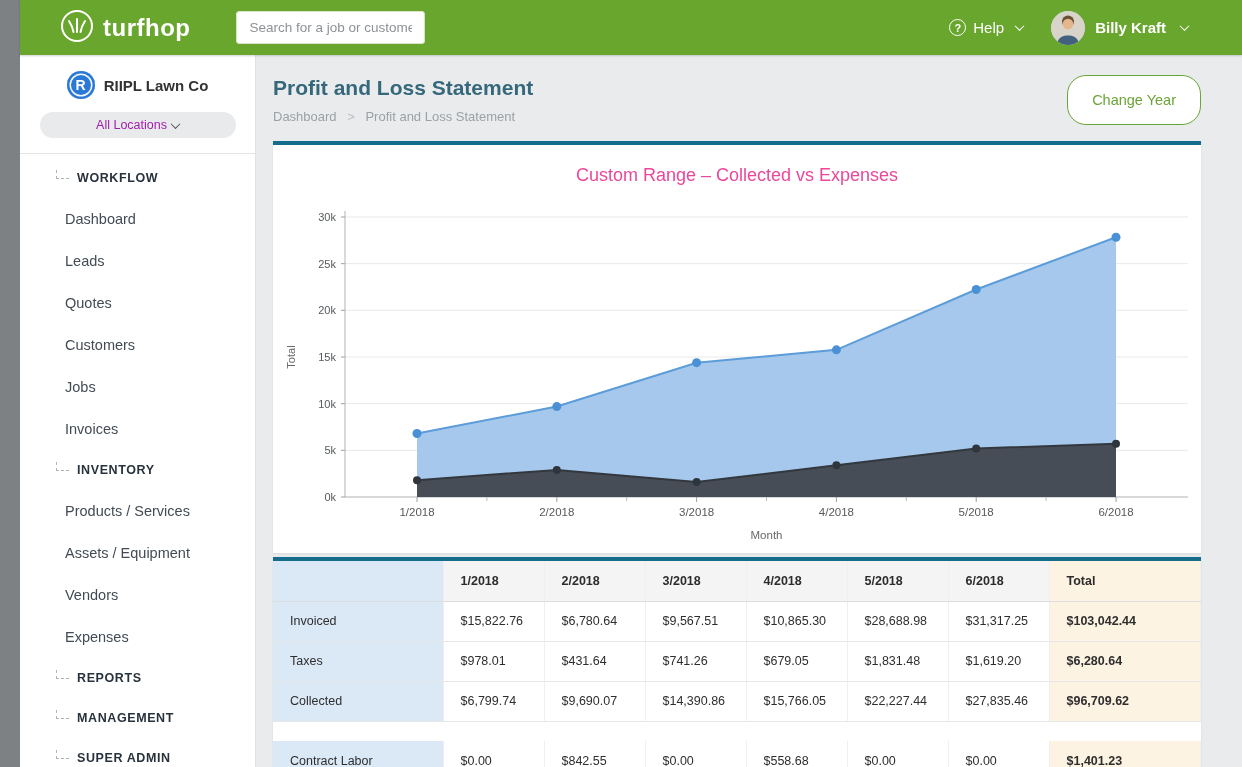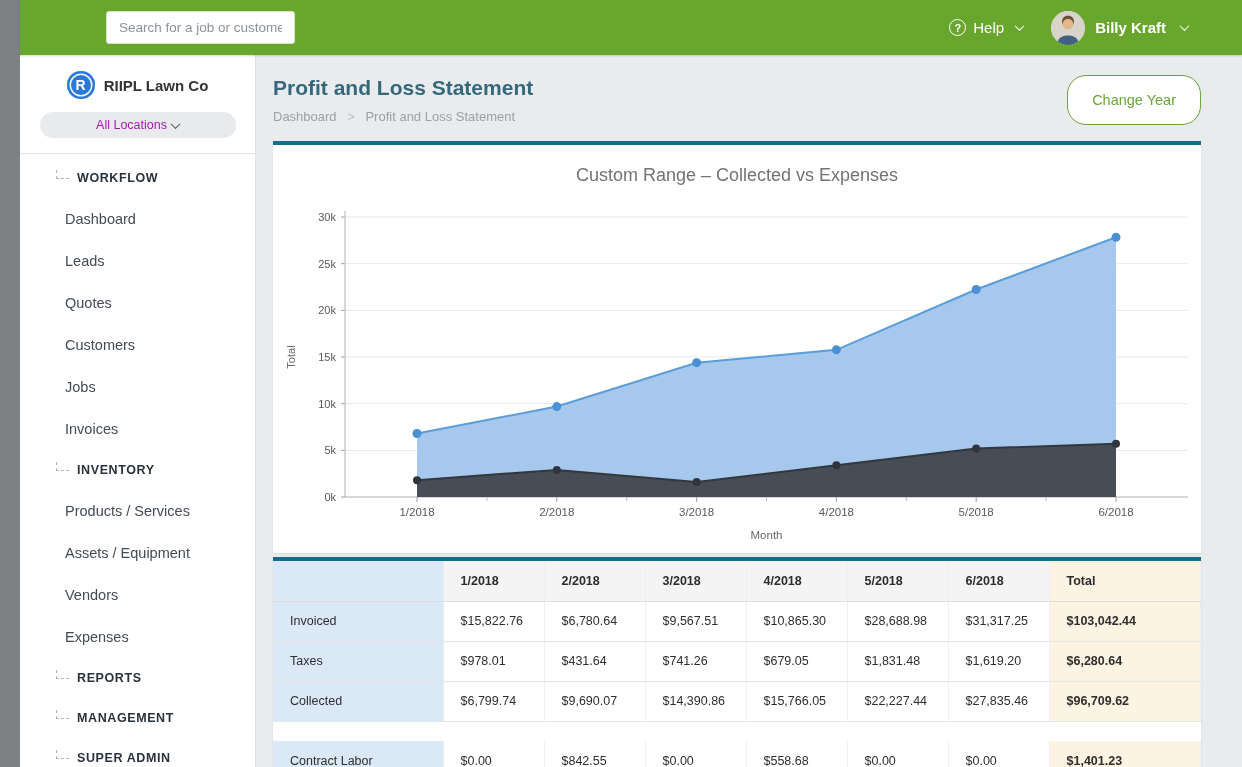--- a/index.html
+++ b/index.html
@@ -41,21 +41,21 @@
   .page-head { display:flex; justify-content:space-between; }
   .page-title { font-size:21px; font-weight:700; color:#35687b; line-height:26px; }
   .breadcrumb { margin-top:8px; font-size:13px; color:#9aa1a7; line-height:16px; }
   .breadcrumb .sep { padding:0 7px; color:#b9bec3; }
   .breadcrumb .link { cursor:pointer; }
   .change-year { background:#fff; border:1.5px solid #6ba437; color:#6ba437; border-radius:19px; padding:9px 24px; font-size:14.5px; font-family:inherit; cursor:pointer; }
 
   
   .card { background:#fff; border-top:4px solid #146d8b; box-shadow:0 1px 2px rgba(0,0,0,.08); }
   .chart-card { margin-top:16px; padding:12px 10px 4px; }
-  .chart-title { text-align:center; font-size:18px; font-weight:500; color:#737373; line-height:24px; margin:6px 0 10px; }
+  .chart-title { text-align:center; font-size:18px; font-weight:500; color:#ec4899; line-height:24px; margin:6px 0 10px; }
   #chart-svg { display:block; width:908px; height:352px; font-family:"Liberation Sans", sans-serif; }
 
   
   .table-card { margin-top:4px; }
   table { width:100%; border-collapse:collapse; table-layout:fixed; font-size:12.5px; color:#2e2e2e; }
   col.c-lbl { width:170px; } col.c-m { width:101px; }
   th, td { height:40px; padding:0 6px 0 17px; text-align:left; border-bottom:1px solid #e5e6e8; border-right:1px solid #efeff1; white-space:nowrap; overflow:hidden; }
   thead th { background:#f4f4f5; font-weight:700; color:#2c2c2c; border-bottom:1px solid #dddde0; }
   .lbl { background:#dbe8f6; }
   thead th.lbl { background:#dbe8f6; }
@@ -63,20 +63,29 @@
   tr.spacer td { height:20px; background:#fff; border:none; }
 </style>
 </head>
 <body>
 
 <div class="left-strip"></div>
 
 <div class="app">
 
   <header class="topbar">
+    <div class="brand">
+      <span>
+        <svg width="34" height="34" viewBox="0 0 34 34">
+          <circle cx="17" cy="17" r="15" fill="none" stroke="#fff" stroke-width="2"></circle>
+          <path d="M17 23 L17 10 M13.5 23 C12.5 18, 11 15, 9 12 M20.5 23 C21.5 18, 23 15, 25 12" fill="none" stroke="#fff" stroke-width="2" stroke-linecap="round"></path>
+        </svg>
+      </span>
+      <span class="brand-text">turfhop</span>
+    </div>
     <input class="search" type="text" placeholder="Search for a job or customer..." style="">
     <div class="top-right">
       <div class="help">
         <span class="help-badge">?</span>
         <span>Help</span>
         <span class="chev"></span>
       </div>
       <div class="user">
         <span class="avatar">
           <svg width="34" height="34" viewBox="0 0 34 34">

